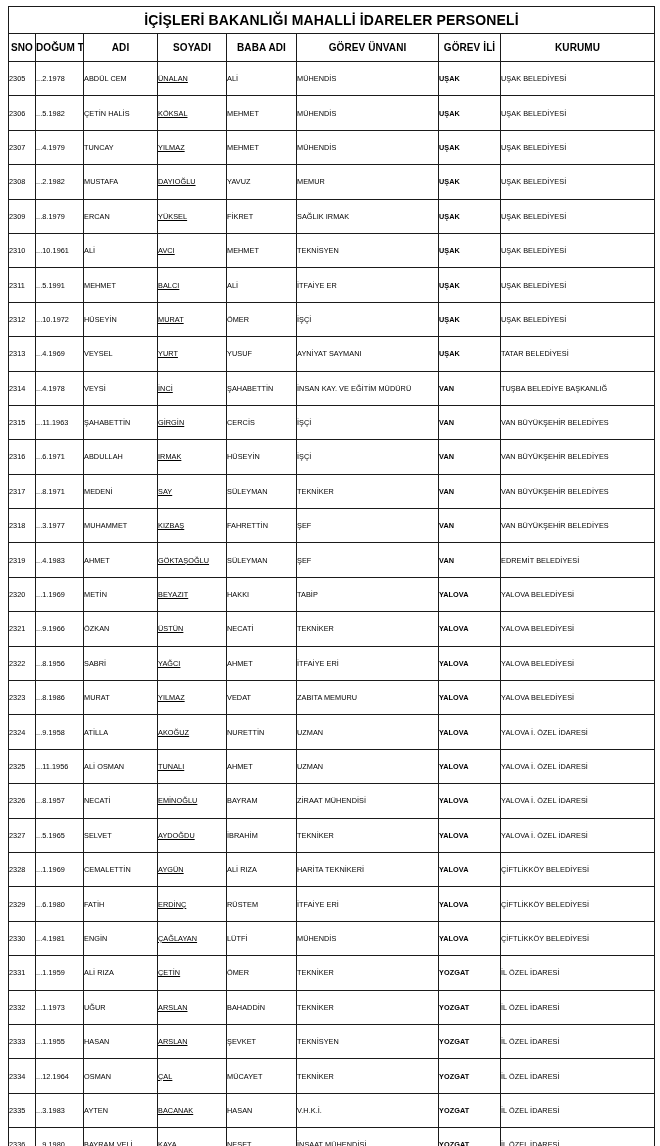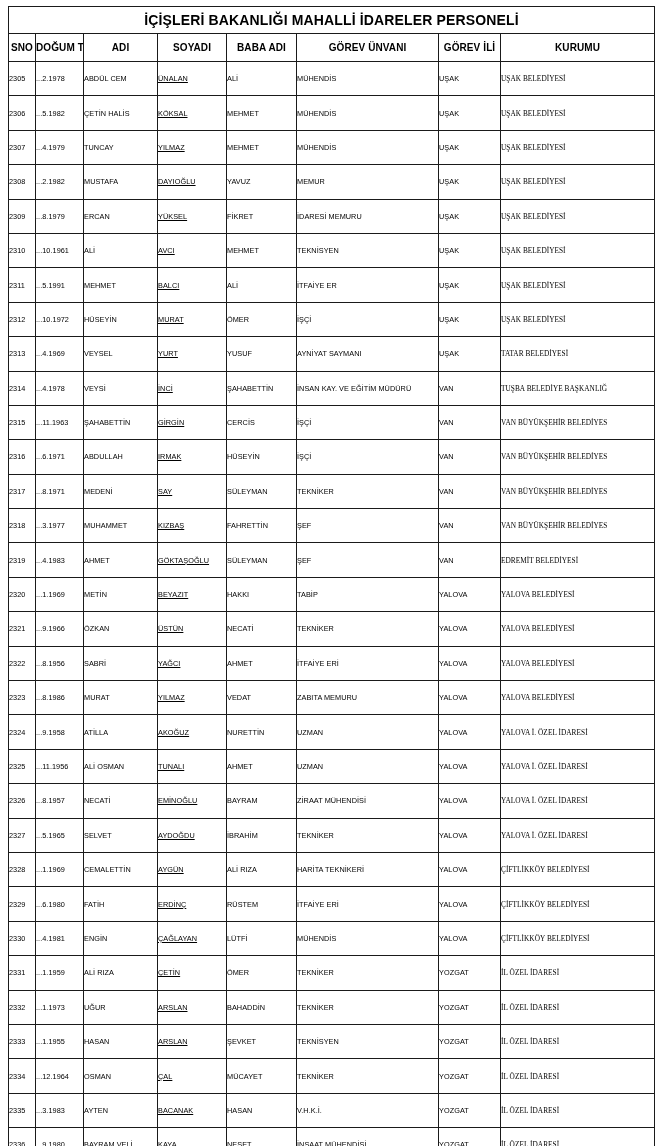--- a/index.html
+++ b/index.html
@@ -55,22 +55,22 @@
   }
   td.c-sno {
     text-align: left;
     font-size: 7.2px;
   }
   td.c-dog { padding-left: 3px; }
   td.c-adi { padding-left: 5px; }
   td.c-soy { padding-left: 4px; text-decoration: underline; }
   td.c-bab { padding-left: 4px; }
   td.c-gor { padding-left: 5px; }
-  td.c-ili { padding-left: 4px; }
-  td.c-kur { padding-left: 4px; font-family: Liberation Serif, serif; }
+  td.c-ili { padding-left: 4px; font-weight: bold; }
+  td.c-kur { padding-left: 4px; }
 
   col.w-sno { width: 27px; }
   col.w-dog { width: 48px; }
   col.w-adi { width: 74px; }
   col.w-soy { width: 69px; }
   col.w-bab { width: 70px; }
   col.w-gor { width: 142px; }
   col.w-ili { width: 62px; }
   col.w-kur { width: 154px; }
 </style>
@@ -144,21 +144,21 @@
           <td class="c-gor">MEMUR</td>
           <td class="c-ili">UŞAK</td>
           <td class="c-kur">UŞAK BELEDİYESİ</td>
         </tr>
         <tr class="data-row">
           <td class="c-sno">2309</td>
           <td class="c-dog">...8.1979</td>
           <td class="c-adi">ERCAN</td>
           <td class="c-soy">YÜKSEL</td>
           <td class="c-bab">FİKRET</td>
-          <td class="c-gor">İDARESİ MEMURU</td>
+          <td class="c-gor">SAĞLIK IRMAK</td>
           <td class="c-ili">UŞAK</td>
           <td class="c-kur">UŞAK BELEDİYESİ</td>
         </tr>
         <tr class="data-row">
           <td class="c-sno">2310</td>
           <td class="c-dog">...10.1961</td>
           <td class="c-adi">ALİ</td>
           <td class="c-soy">AVCI</td>
           <td class="c-bab">MEHMET</td>
           <td class="c-gor">TEKNİSYEN</td>

